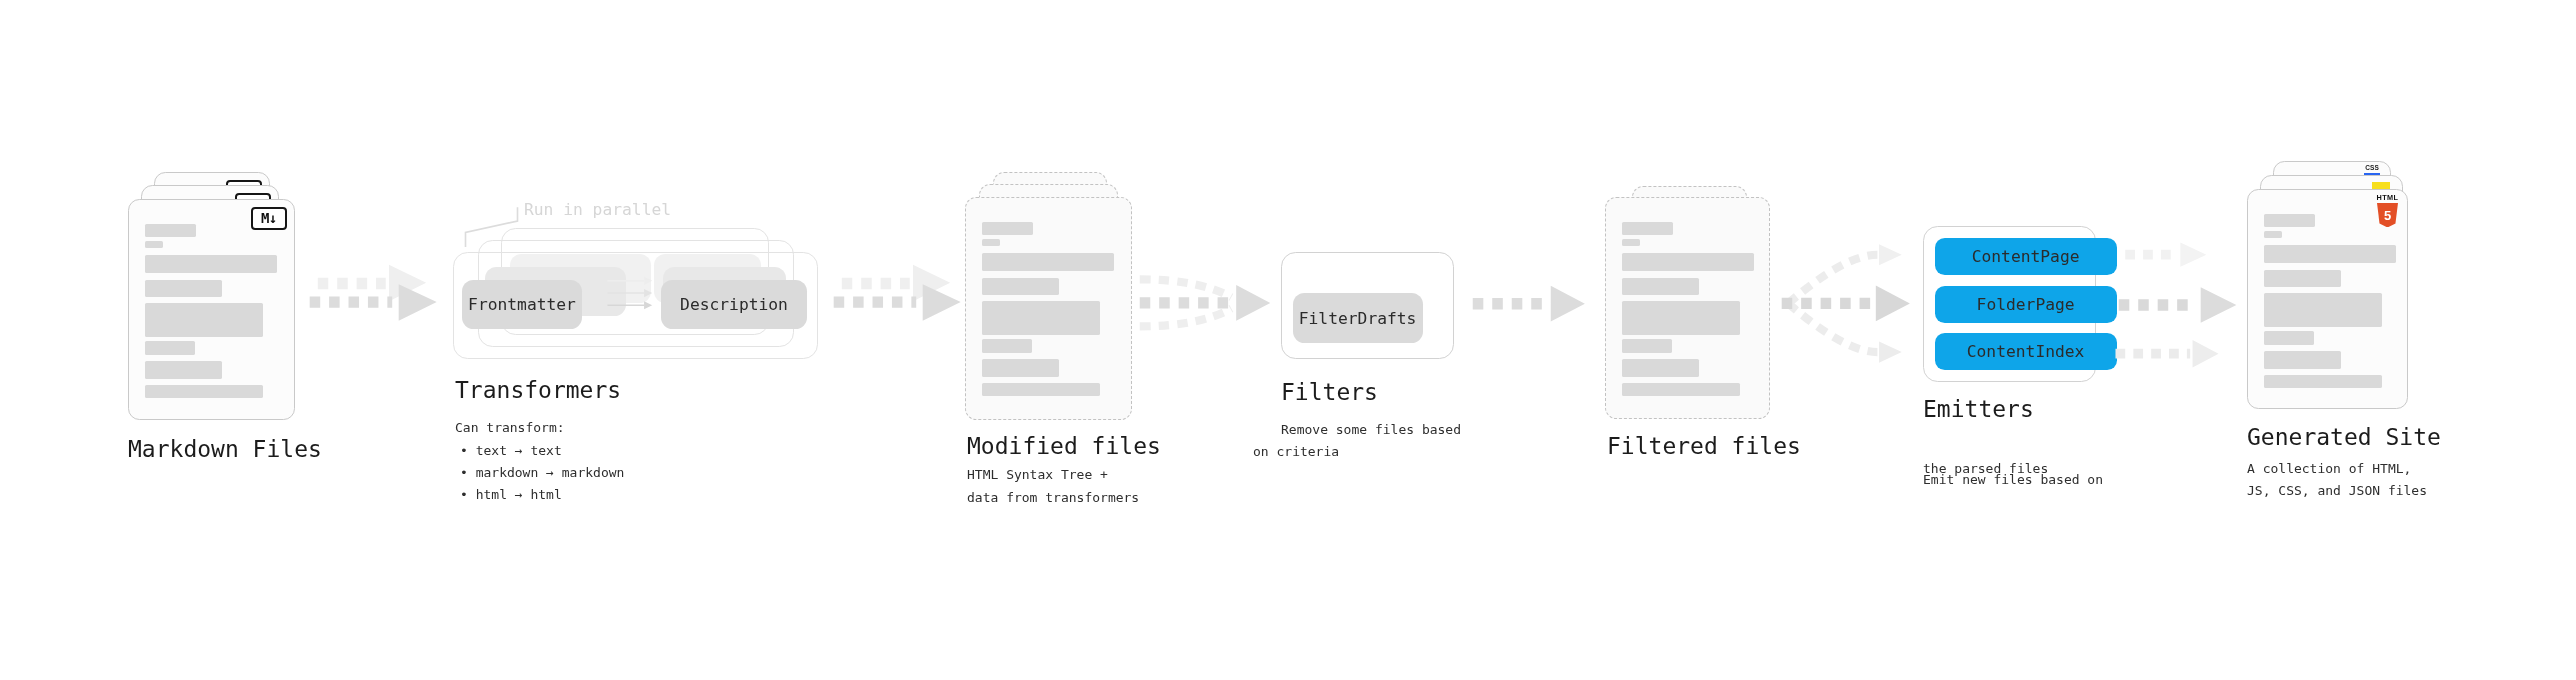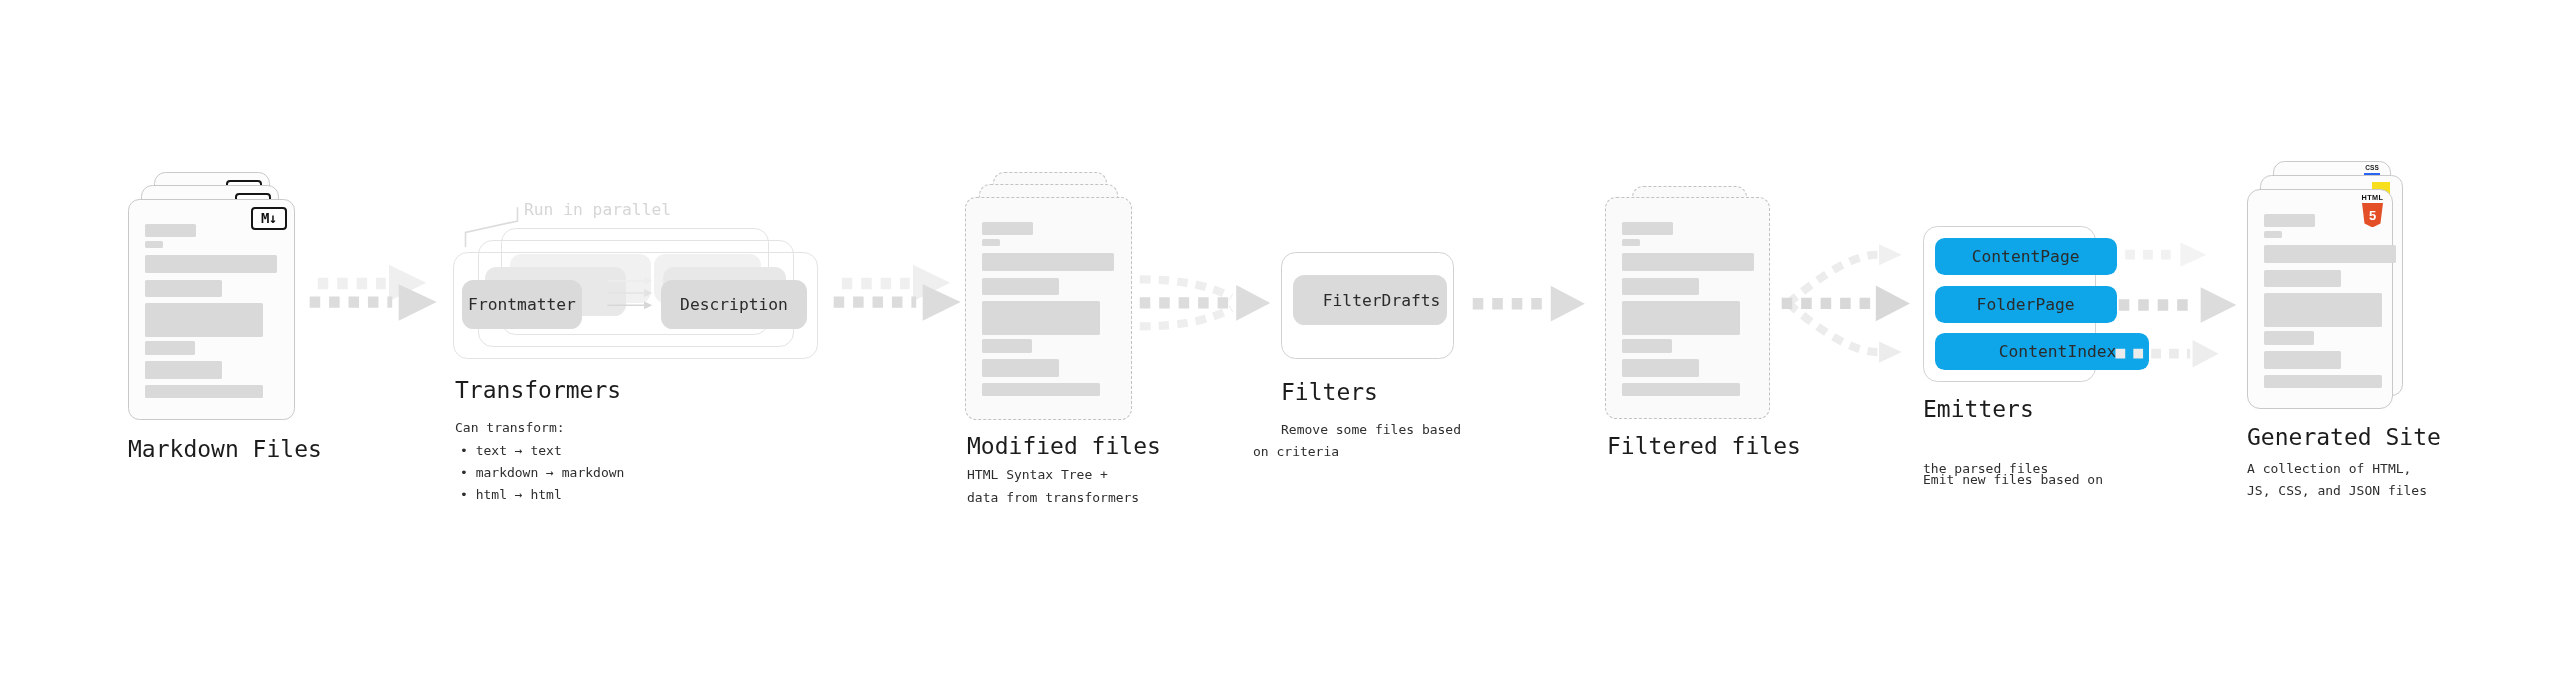--- a/index.html
+++ b/index.html
@@ -137,21 +137,21 @@
 
   <svg style="left:1130px;top:268px;" width="150" height="73" viewBox="0 0 185 90">
     <path d="M 12 14 Q 85 14 125 36" fill="none" stroke="#eeeeee" stroke-width="10" stroke-dasharray="13 10"></path>
     <path d="M 12 72 Q 85 72 125 50" fill="none" stroke="#eeeeee" stroke-width="10" stroke-dasharray="13 10"></path>
     <line x1="12" y1="43" x2="128" y2="43" stroke="#dcdcdc" stroke-width="14" stroke-dasharray="13 11"></line>
     <polygon points="131,21 173,43 131,65" fill="#dcdcdc"></polygon>
   </svg>
 
   <div>
     <div class="panel" style="left:1281px;top:252px;width:173px;height:107px;">
-      <div class="pill" style="left:10.6px;top:22px;width:130px;height:50px;padding-left:24px;">FilterDrafts</div>
+      <div class="pill" style="left:10.6px;top:40px;width:130px;height:50px;">FilterDrafts</div>
     </div>
     <div class="sec-title" style="left:1281px;top:379px;">Filters</div>
     <div class="sec-body" style="left:1281px;top:418px;">Remove some files based</div>
     <div class="sec-body" style="left:1253px;top:440px;">on criteria</div>
   </div>
 
   <svg style="left:1463px;top:276px;" width="130" height="57" viewBox="0 0 160 70">
     <line x1="12" y1="34" x2="105" y2="34" stroke="#dcdcdc" stroke-width="14" stroke-dasharray="13 11"></line>
     <polygon points="108,12 150,34 108,56" fill="#dcdcdc"></polygon>
   </svg>
@@ -177,21 +177,21 @@
     <path d="M 15 88 Q 85 148 125 148" fill="none" stroke="#ececec" stroke-width="10" stroke-dasharray="13 10"></path>
     <polygon points="127,135 155,148 127,161" fill="#ececec"></polygon>
     <line x1="7" y1="88" x2="120" y2="88" stroke="#d8d8d8" stroke-width="14" stroke-dasharray="13 11"></line>
     <polygon points="123,66 165,88 123,110" fill="#d8d8d8"></polygon>
   </svg>
 
   <div>
     <div class="panel" style="left:1923px;top:226px;width:173px;height:156px;">
       <div class="e-pill" style="top:11.4px;">ContentPage</div>
       <div class="e-pill" style="top:59px;">FolderPage</div>
-      <div class="e-pill" style="top:106px;padding-left:32px;">ContentIndex</div>
+      <div class="e-pill" style="top:106px;">ContentIndex</div>
     </div>
     <div class="sec-title" style="left:1923px;top:396px;">Emitters</div>
     <div class="sec-body" style="left:1923px;top:434px;margin-top:34px;">Emit new files based on</div>
     <div class="sec-body" style="left:1923px;top:457px;">the parsed files</div>
   </div>
 
   <svg style="left:2109px;top:236px;" width="142" height="138" viewBox="0 0 175 170">
     <line x1="20" y1="23" x2="85" y2="23" stroke="#f1f1f1" stroke-width="12" stroke-dasharray="12 10"></line>
     <polygon points="88,8 120,23 88,38" fill="#f3f3f3"></polygon>
     <line x1="12" y1="85" x2="108" y2="85" stroke="#d9d9d9" stroke-width="14" stroke-dasharray="13 11"></line>
@@ -203,21 +203,21 @@
   <div>
     <div class="file-card" style="left:2273px;top:161px;width:118px;">
       <div class="css-badge">
         <div class="css-word">CSS</div>
         <div class="css-bar"></div>
       </div>
     </div>
     <div class="file-card" style="left:2260px;top:175px;width:143px;">
       <div class="js-badge"></div>
     </div>
-    <div class="file-card" style="left:2247px;top:189px;width:146px;height:220px;border-radius:13px;">
+    <div class="file-card" style="left:2247px;top:189px;width:161px;height:220px;">
       <div class="html5-badge">
         <div class="html5-word">HTML</div>
         <div class="html5-shield">
             <span>5</span>
           </div>
       </div>
     <div class="bar" style="width: 51px; height: 13px; top: 24.4px;"></div>
         <div class="bar" style="width: 18px; height: 6.5px; top: 41px;"></div>
         <div class="bar" style="width: 132px; height: 18px; top: 55px;"></div>
         <div class="bar" style="width: 77px; height: 17px; top: 80px;"></div>

